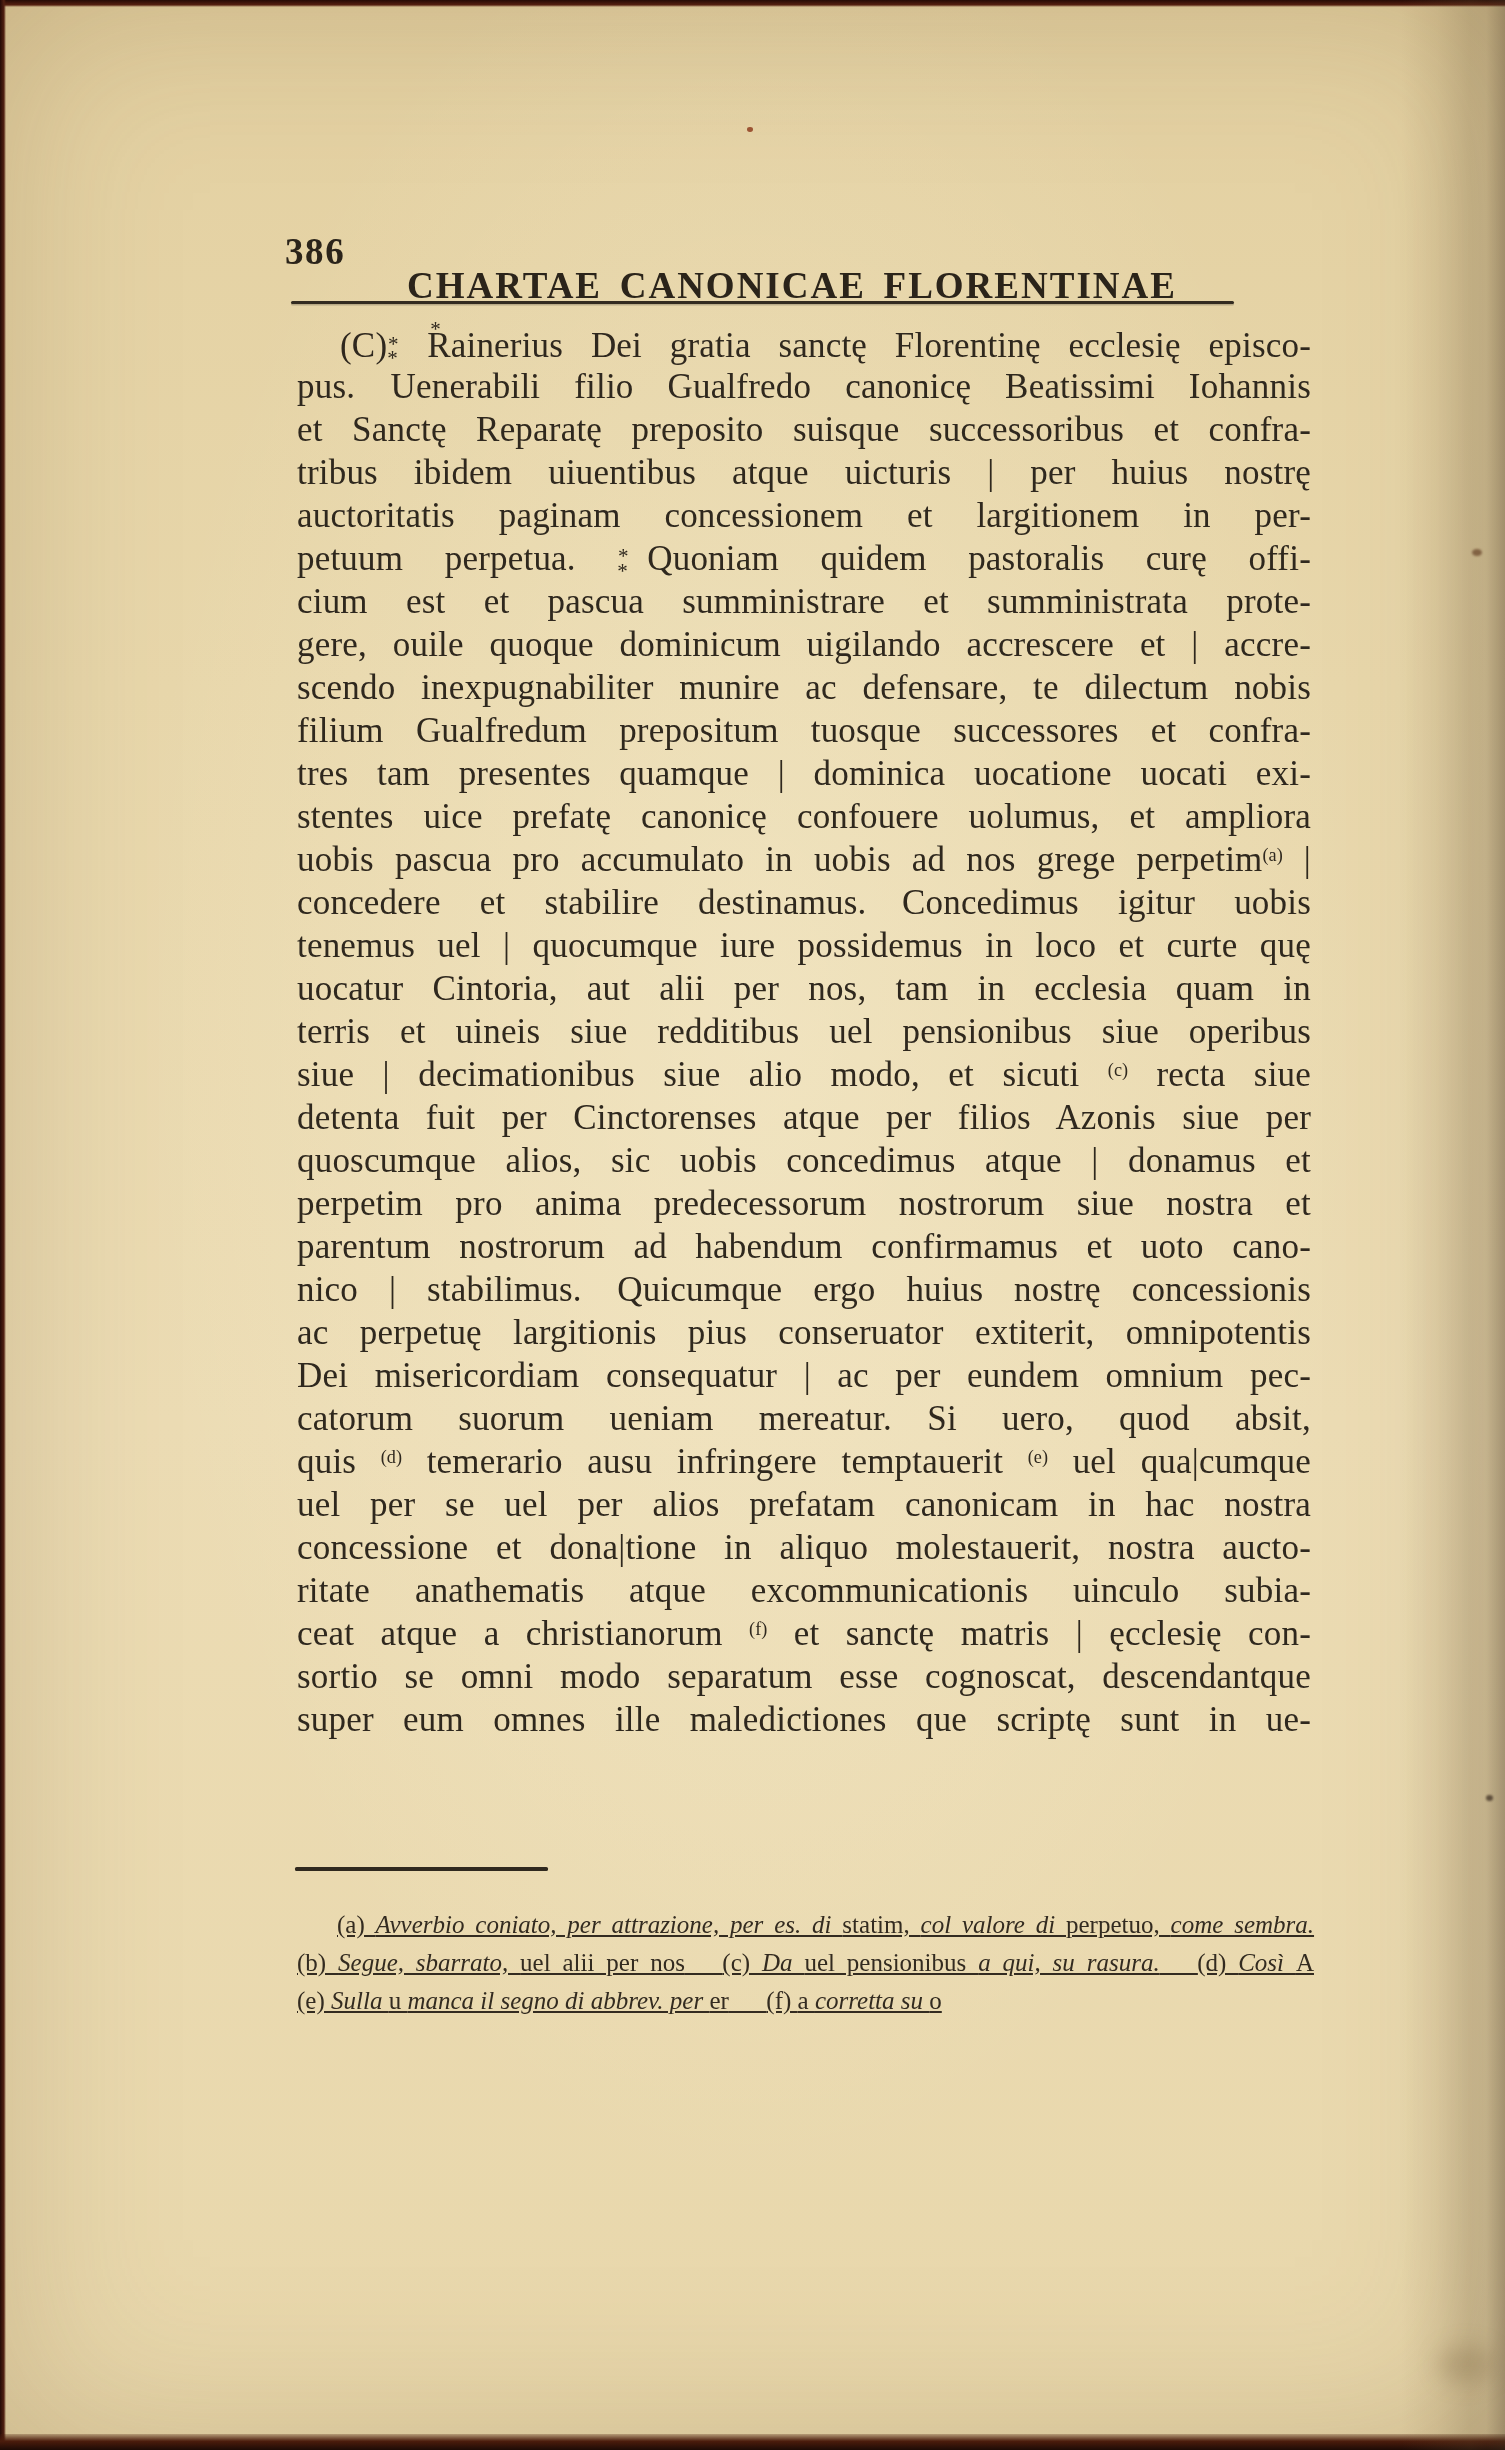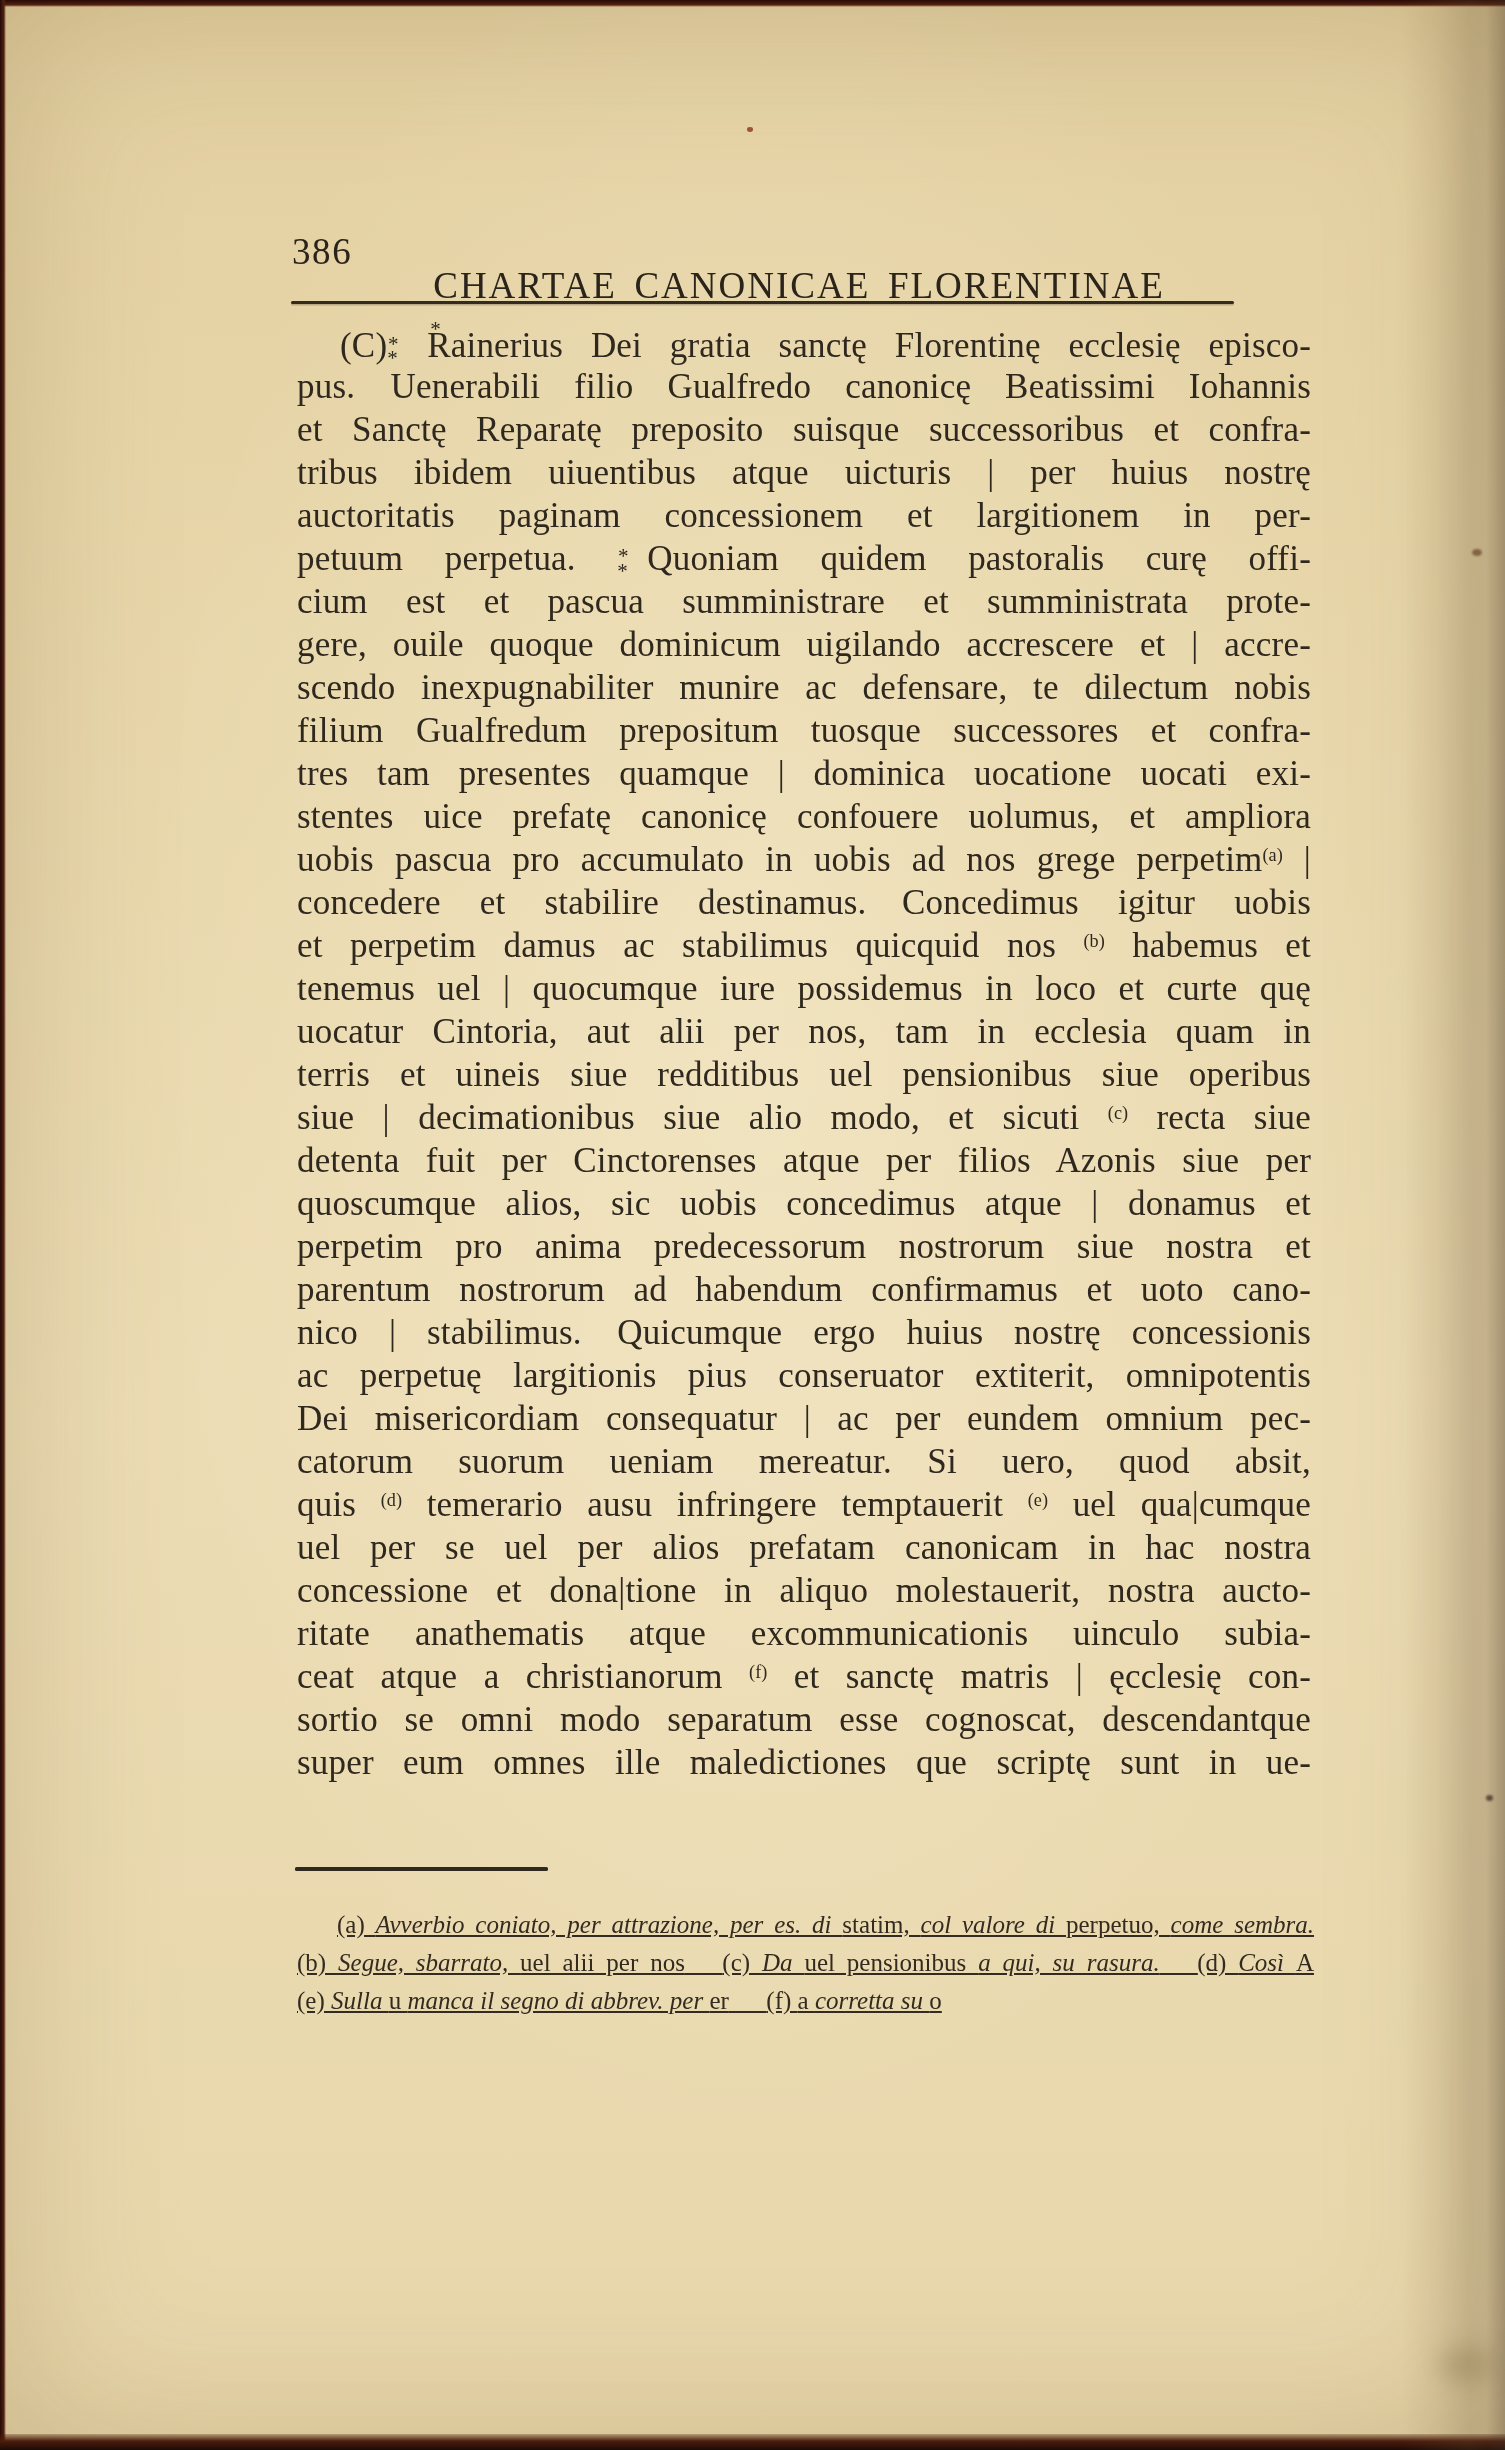--- a/index.html
+++ b/index.html
@@ -20,22 +20,22 @@
     background:linear-gradient(0deg,#1c0a05 0%,#4b1c0c 55%,rgba(75,28,12,0.25) 100%);}
   .right-shade{position:absolute;top:0;left:1401px;width:104px;height:100%;
     background:linear-gradient(90deg,rgba(120,96,58,0) 0%,rgba(120,96,58,0.10) 35%,
       rgba(104,84,52,0.22) 66%,rgba(92,73,46,0.20) 82%,rgba(75,58,38,0.38) 100%);}
   .speck{position:absolute;border-radius:50%;}
   .speck.s1{left:747px;top:127px;width:5.6px;height:4.8px;background:#8a3416;opacity:.8;}
   .speck.s2{left:1472px;top:549px;width:9.6px;height:7.2px;background:#6d4a2e;filter:blur(0.8px);opacity:.75;}
   .speck.s3{left:1486px;top:1795px;width:7.2px;height:6.4px;background:#47382a;filter:blur(0.8px);opacity:.8;}
   .speck.s4{left:1438px;top:2346px;width:56px;height:37px;background:rgba(110,86,50,0.25);filter:blur(11.2px);}
 
-  .runhead{position:absolute;left:292px;top:231px;width:1014px;height:42px;
-    font-size:37px;line-height:42px;color:#2b241a;}
+  .runhead{position:absolute;left:285px;top:231px;width:1014px;height:42px;
+    font-size:37px;line-height:42px;color:#2b241a;font-weight:bold;}
   .pagenum{position:absolute;left:0;top:0;letter-spacing:1.6px;}
   .runtitle{display:block;text-align:center;letter-spacing:2px;word-spacing:6.4px;margin-top:34px;}
   .head-rule{position:absolute;left:291px;top:301px;width:943px;height:3.2px;
     background:#332b20;border-radius:1.6px;box-shadow:0 1.6px 0 rgba(51,43,32,0.25);}
 
   .bodytext{position:absolute;left:297px;top:322px;width:1014px;
     font-size:35px;letter-spacing:0.2px;}
   .line{height:43px;line-height:43px;text-align:justify;text-align-last:justify;white-space:normal;}
   .line.indent{text-indent:43px;}
   .line sup{font-size:0.52em;vertical-align:0.55em;line-height:0;letter-spacing:0;}
@@ -76,21 +76,20 @@
       <div class="line">auctoritatis paginam concessionem et largitionem in per-</div>
       <div class="line">petuum perpetua. <span class="astk">**</span> Quoniam quidem pastoralis curę offi-</div>
       <div class="line">cium est et pascua sumministrare et sumministrata prote-</div>
       <div class="line">gere, ouile quoque dominicum uigilando accrescere et | accre-</div>
       <div class="line">scendo inexpugnabiliter munire ac defensare, te dilectum nobis</div>
       <div class="line">filium Gualfredum prepositum tuosque successores et confra-</div>
       <div class="line">tres tam presentes quamque | dominica uocatione uocati exi-</div>
       <div class="line">stentes uice prefatę canonicę confouere uolumus, et ampliora</div>
       <div class="line">uobis pascua pro accumulato in uobis ad nos grege perpetim<sup>(a)</sup> |</div>
       <div class="line">concedere et stabilire destinamus.  Concedimus igitur uobis</div>
-      <div class="line">et perpetim damus ac stabilimus quicquid nos <sup>(b)</sup> habemus et</div>
       <div class="line">tenemus uel | quocumque iure possidemus in loco et curte quę</div>
       <div class="line">uocatur Cintoria, aut alii per nos, tam in ecclesia quam in</div>
       <div class="line">terris et uineis siue redditibus uel pensionibus siue operibus</div>
       <div class="line">siue | decimationibus siue alio modo, et sicuti <sup>(c)</sup> recta siue</div>
       <div class="line">detenta fuit per Cinctorenses atque per filios Azonis siue per</div>
       <div class="line">quoscumque alios, sic uobis concedimus atque | donamus et</div>
       <div class="line">perpetim pro anima predecessorum nostrorum siue nostra et</div>
       <div class="line">parentum nostrorum ad habendum confirmamus et uoto cano-</div>
       <div class="line">nico | stabilimus.  Quicumque ergo huius nostrę concessionis</div>
       <div class="line">ac perpetuę largitionis pius conseruator extiterit, omnipotentis</div>

